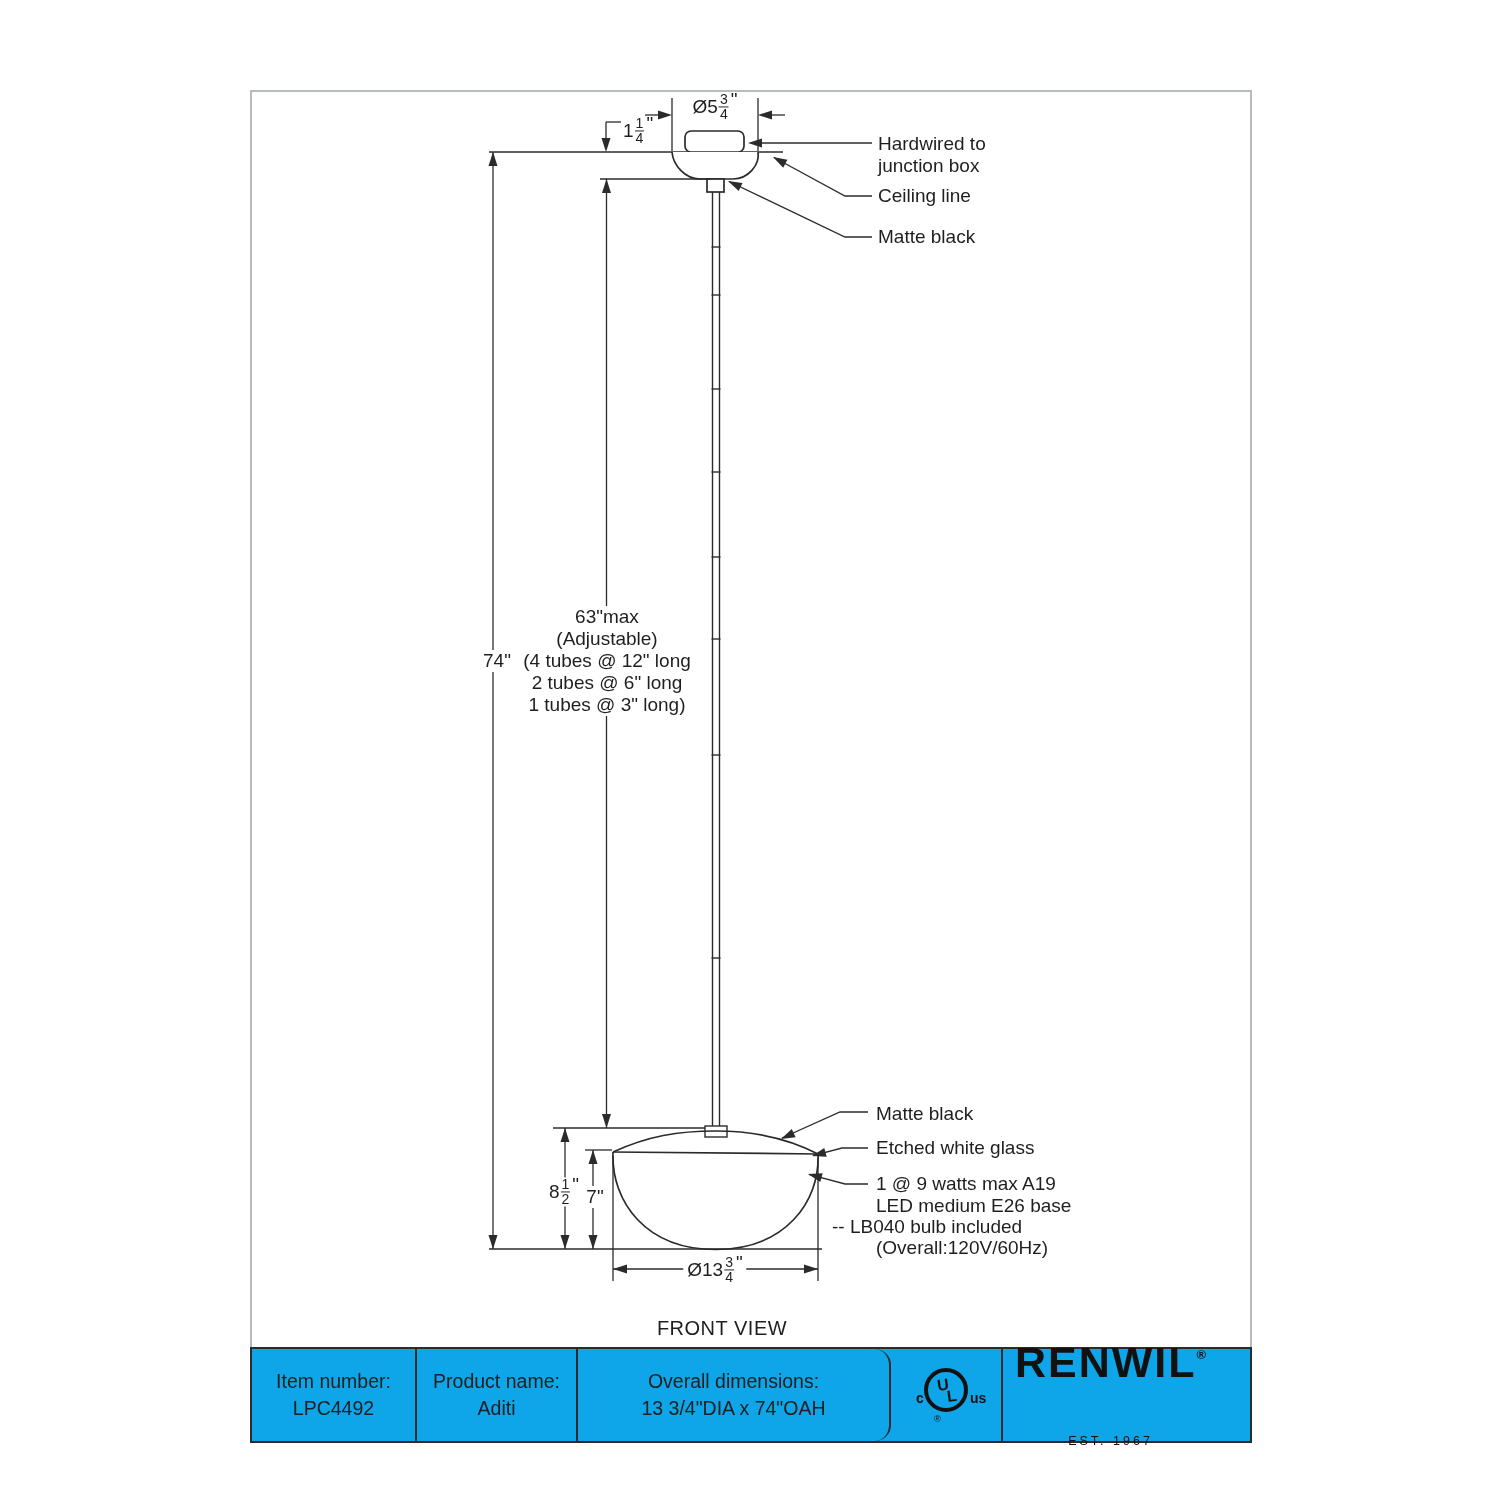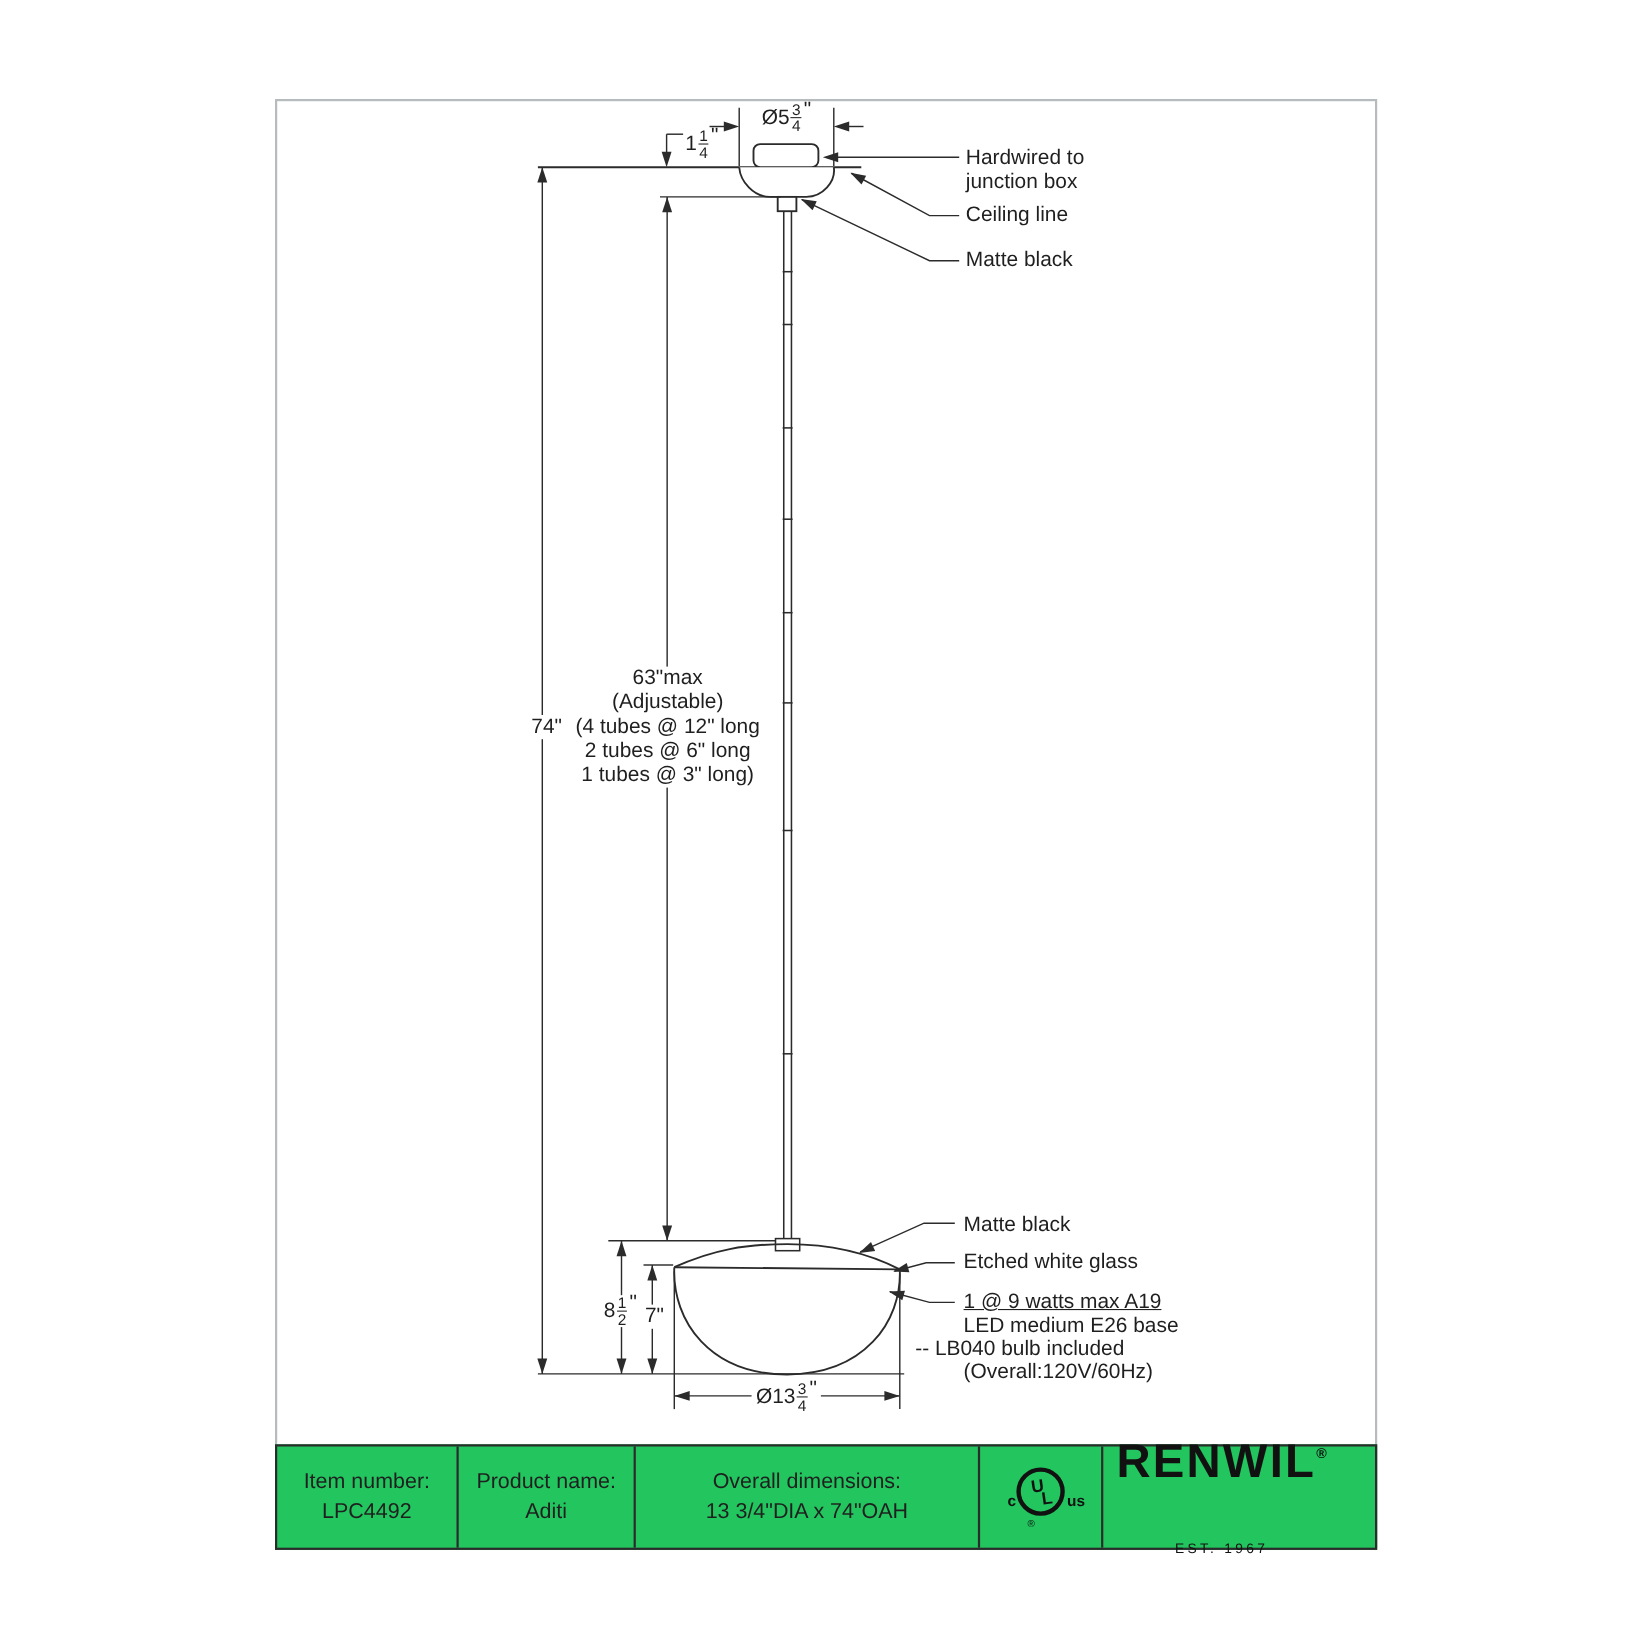--- a/index.html
+++ b/index.html
@@ -11,24 +11,24 @@
   .cx{transform:translate(-50%,-50%);}
   .cy{transform:translateY(-50%);}
   .tcx{transform:translateX(-50%);}
   .bg{background:#ffffff;padding:0 4px;}
   .center{text-align:center;}
   .dim{display:inline-flex;align-items:center;}
   .frac{display:inline-flex;flex-direction:column;align-items:center;line-height:1;font-size:0.74em;margin:0 1px;}
   .frac .num{border-bottom:1.4px solid #2b2b2b;padding:0 1px;}
   .frac .den{padding:0 1px;}
   .unit{align-self:flex-start;margin-top:-3px;margin-left:1px;}
-  .spec-table{position:absolute;left:250px;top:1313px;width:1002px;height:96px;display:flex;border:2px solid #2b2b2b;box-sizing:border-box;background:#22c55e;}
+  .spec-table{position:absolute;left:250px;top:1347px;width:1002px;height:96px;display:flex;border:2px solid #2b2b2b;box-sizing:border-box;background:#0ea5e9;}
   .spec-cell{display:flex;flex-direction:column;justify-content:center;align-items:center;font-size:19.5px;line-height:27px;box-sizing:border-box;border-right:2px solid #2b2b2b;}
   .spec-cell:last-child{border-right:none;gap:43px;}
-  .c1{width:165px;} .c2{width:161px;text-align:right;} .c3{width:313px;} .c4{width:112px;} .c5{width:215px;}
+  .c1{width:165px;} .c2{width:161px;text-align:right;} .c3{width:313px;border-radius:16px;} .c4{width:112px;} .c5{width:215px;}
   .brand-name{font-weight:bold;font-size:43px;letter-spacing:2px;line-height:40px;color:#111;}
   .brand-name sup{font-size:13px;letter-spacing:0;vertical-align:18px;}
   .brand-est{font-size:12.5px;letter-spacing:3px;margin-top:3px;color:#111;}
   .front-view{font-size:20px;letter-spacing:0.5px;margin-top:32px;}
 </style>
 </head>
 <body>
 
 <div class="canvas">
 
@@ -180,21 +180,21 @@
 
   <div class="lbl cx front-view" style="left:722px;top:1296px;">FRONT VIEW</div>
 
   <div class="lbl cy" style="left:878px;top:144px;">Hardwired to</div>
   <div class="lbl cy" style="left:878px;top:166px;">junction box</div>
   <div class="lbl cy" style="left:878px;top:196px;">Ceiling line</div>
   <div class="lbl cy" style="left:878px;top:237px;">Matte black</div>
 
   <div class="lbl cy" style="left:876px;top:1114px;">Matte black</div>
   <div class="lbl cy" style="left:876px;top:1148px;">Etched white glass</div>
-  <div class="lbl cy" style="left:876px;top:1184px;text-decoration:underline;">1 @ 9 watts max A19</div>
+  <div class="lbl cy" style="left:876px;top:1184px;">1 @ 9 watts max A19</div>
   <div class="lbl cy" style="left:876px;top:1206px;">LED medium E26 base</div>
   <div class="lbl cy" style="left:832px;top:1227px;">-- LB040 bulb included</div>
   <div class="lbl cy" style="left:876px;top:1248px;">(Overall:120V/60Hz)</div>
 
   <div class="spec-table">
     <div class="spec-cell c1">
       <div>Item number:</div>
       <div>LPC4492</div>
     </div>
     <div class="spec-cell c2">

